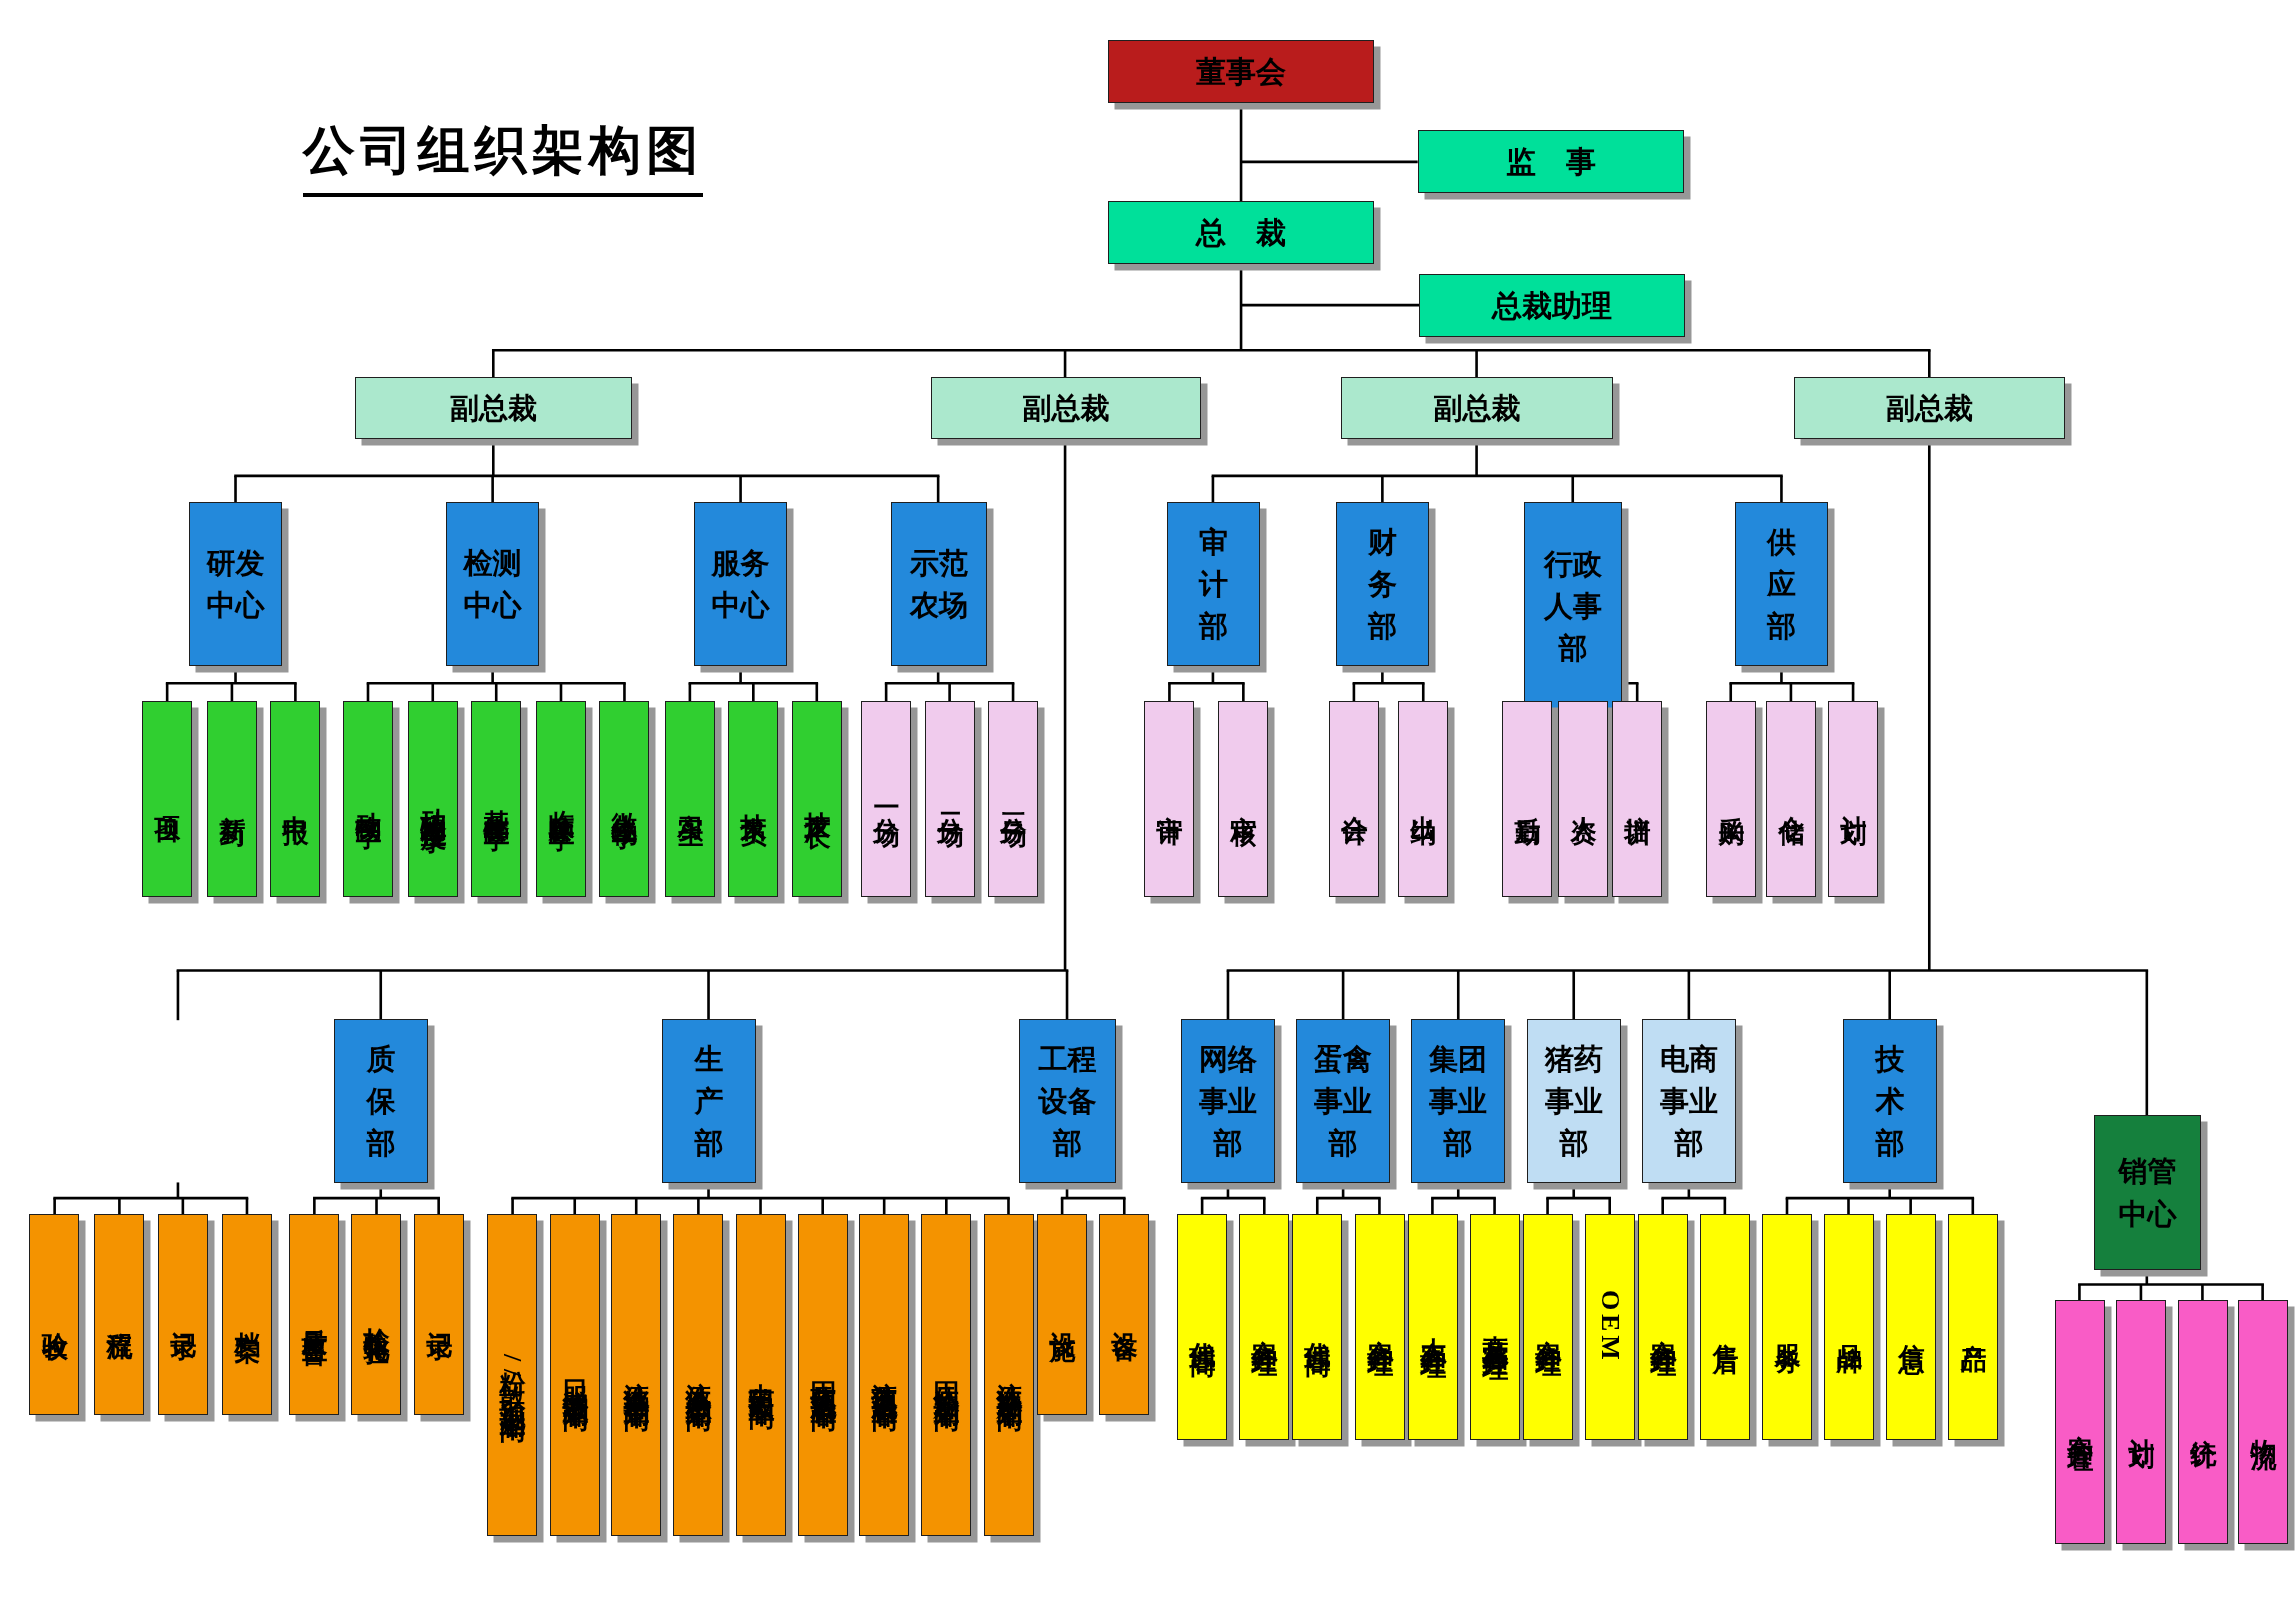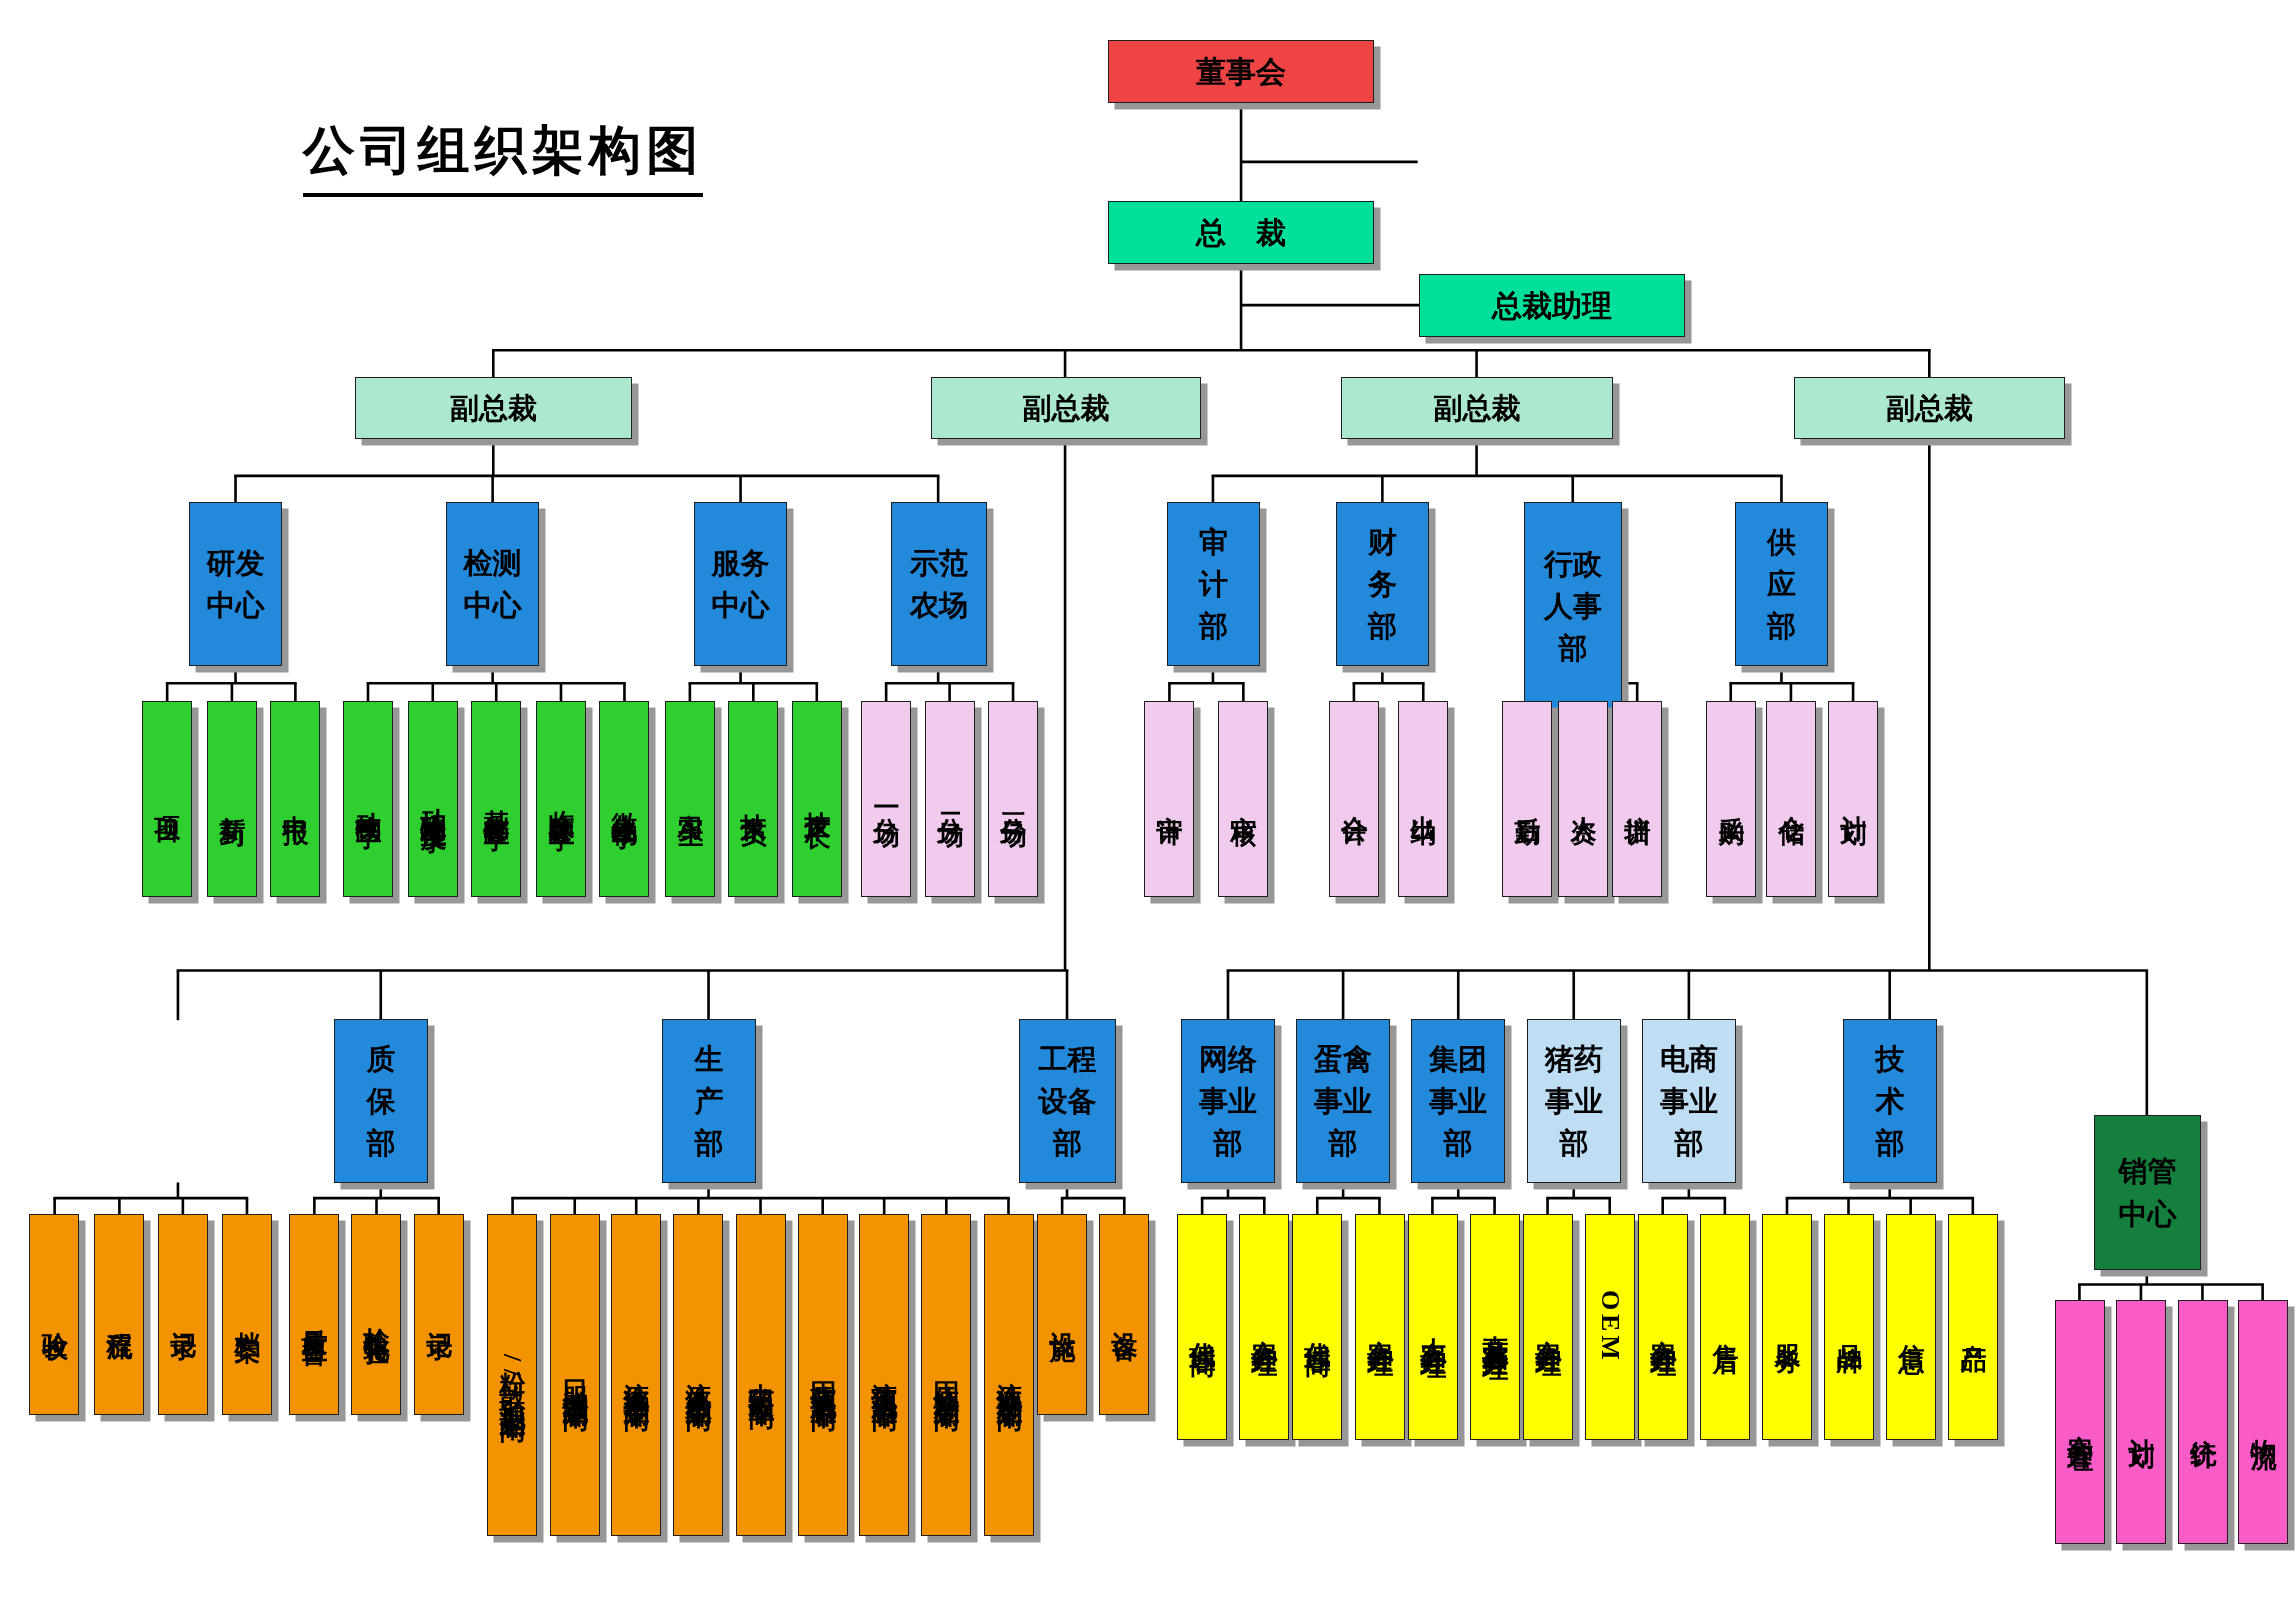--- a/index.html
+++ b/index.html
@@ -155,22 +155,25 @@
       <line x1="2920.5" y1="1831" x2="2920.5" y2="1857" stroke="#000000" stroke-width="4"></line>
       <line x1="3015.5" y1="1831" x2="3015.5" y2="1857" stroke="#000000" stroke-width="4"></line>
       <line x1="3281.5" y1="1941" x2="3281.5" y2="1963" stroke="#000000" stroke-width="4"></line>
       <line x1="3176.5" y1="1963" x2="3460.5" y2="1963" stroke="#000000" stroke-width="4"></line>
       <line x1="3178.5" y1="1963" x2="3178.5" y2="1988" stroke="#000000" stroke-width="4"></line>
       <line x1="3272.5" y1="1963" x2="3272.5" y2="1988" stroke="#000000" stroke-width="4"></line>
       <line x1="3366.5" y1="1963" x2="3366.5" y2="1988" stroke="#000000" stroke-width="4"></line>
       <line x1="3458.5" y1="1963" x2="3458.5" y2="1988" stroke="#000000" stroke-width="4"></line>
     </svg>
   <div class="title">公司组织架构图</div>
-<div class="node h cat-exec" style="left: 1108px; top: 40px; width: 266px; height: 63px; background: #ef4444;">
+<div class="node h cat-exec" style="left: 1108px; top: 40px; width: 266px; height: 63px; background: #b91c1c;">
       <span class="lbl">董事会</span>
+    </div>
+    <div class="node h cat-exec" style="left: 1418px; top: 130px; width: 266px; height: 63px; background: rgb(0, 224, 154);">
+      <span class="lbl">监　事</span>
     </div>
     <div class="node h cat-exec" style="left: 1108px; top: 201px; width: 266px; height: 63px; background: rgb(0, 224, 154); justify-content: center;">
       <span class="lbl">总　裁</span>
     </div>
     <div class="node h cat-exec" style="left: 1419px; top: 274px; width: 266px; height: 63px; background: rgb(0, 224, 154);">
       <span class="lbl">总裁助理</span>
     </div>
     <div class="node h cat-vp" style="left: 355px; top: 377px; width: 277px; height: 62px; background: rgb(171, 232, 205);">
       <span class="lbl">副总裁</span>
     </div>

